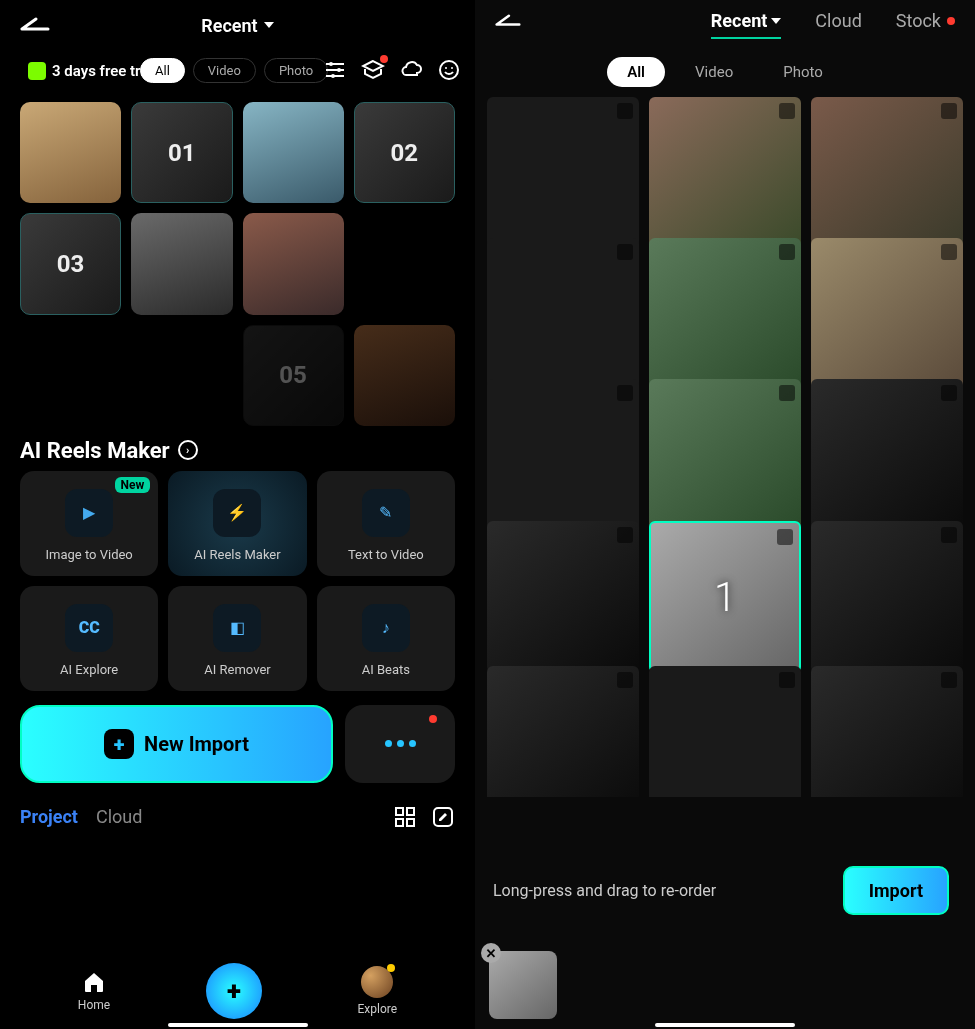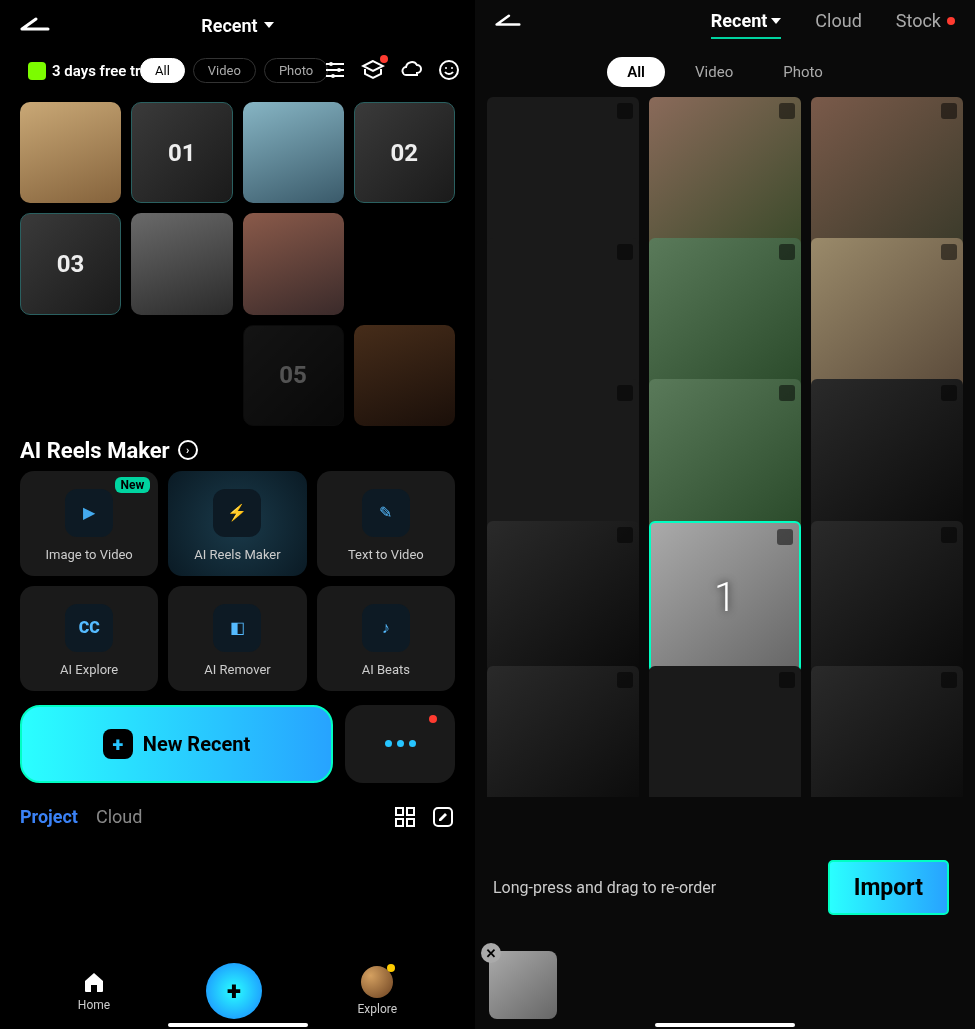--- a/index.html
+++ b/index.html
@@ -96,21 +96,21 @@
 .g-green { background: linear-gradient(140deg,#5a7a5a,#2a4a2a); }
 .g-house { background: linear-gradient(140deg,#8a6a5a,#3a4a2a); }
 .g-brick { background: linear-gradient(140deg,#7a5a4a,#3a3a2a); }
 .g-white { background: linear-gradient(140deg,#aaa,#666); }
 .g-room { background: linear-gradient(140deg,#9a8a6a,#5a4a3a); }
 .g-dark { background: linear-gradient(140deg,#2a2a2a,#0a0a0a); }
 .g-text { background: #1a1a1a; }
 
 .import-bar { position: absolute; bottom: 100px; left: 0; right: 8px; display: flex; align-items: center; padding: 14px 18px; gap: 19px; }
 .import-hint { color: #ccc; font-size: 16px; }
-.import-btn { margin-left: auto; padding: 12px 24px; border-radius: 5px; background: linear-gradient(90deg,#2affff,#27a3ff); color: #000; font-weight: 700; font-size: 23px; border: 2px solid #00ffc3; cursor: pointer; }
+.import-btn { margin-left: auto; padding: 12px 24px; border-radius: 10px; background: linear-gradient(90deg,#2affff,#27a3ff); color: #000; font-weight: 700; font-size: 18px; border: 2px solid #00ffc3; cursor: pointer; }
 
 .sel-tray { position: absolute; bottom: 10px; left: 14px; display: flex; gap: 10px; }
 .tray-item { width: 68px; height: 68px; border-radius: 8px; position: relative; }
 .tray-remove { position: absolute; top: -8px; left: -8px; width: 20px; height: 20px; background: #aaa; color: #000; border-radius: 50%; display: flex; align-items: center; justify-content: center; font-size: 13px; font-weight: 900; cursor: pointer; }
 
 svg { display: block; }
 .ico-play { color:#4ae; }
 .ico-bolt { color:#5bf; }
 .ico-pen { color:#5bf; }
 .ico-cc { color:#5bf; font-weight:900; font-size:16px; }
@@ -250,21 +250,21 @@
       <div class="ai-ico">
           <span class="ico-music">♪</span>
         </div>
       <div class="ai-label">AI Beats</div>
     </div>
   </div>
 
   <div class="new-project-row">
     <div class="new-project-btn">
       <span class="np-ico">+</span>
-      <span>New Recent</span>
+      <span>New Import</span>
     </div>
     <div class="more-card">
       <span class="red-dot" style="top:10px;right:18px"></span>
       <div class="more-dots">
           <span></span>
           <span></span>
           <span></span>
         </div>
     </div>
   </div>

